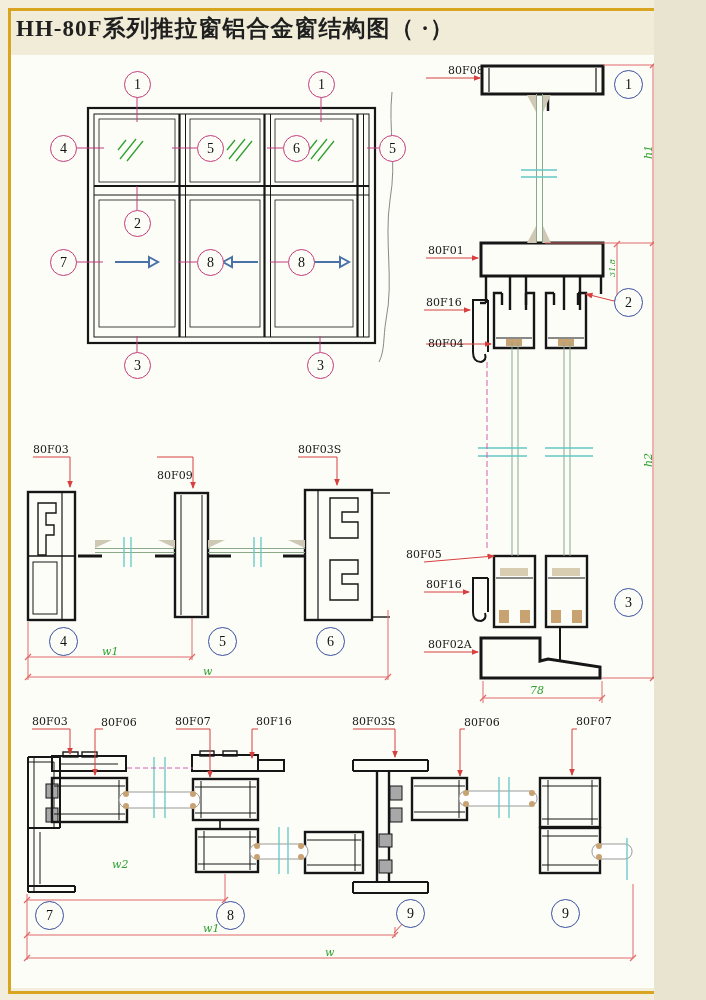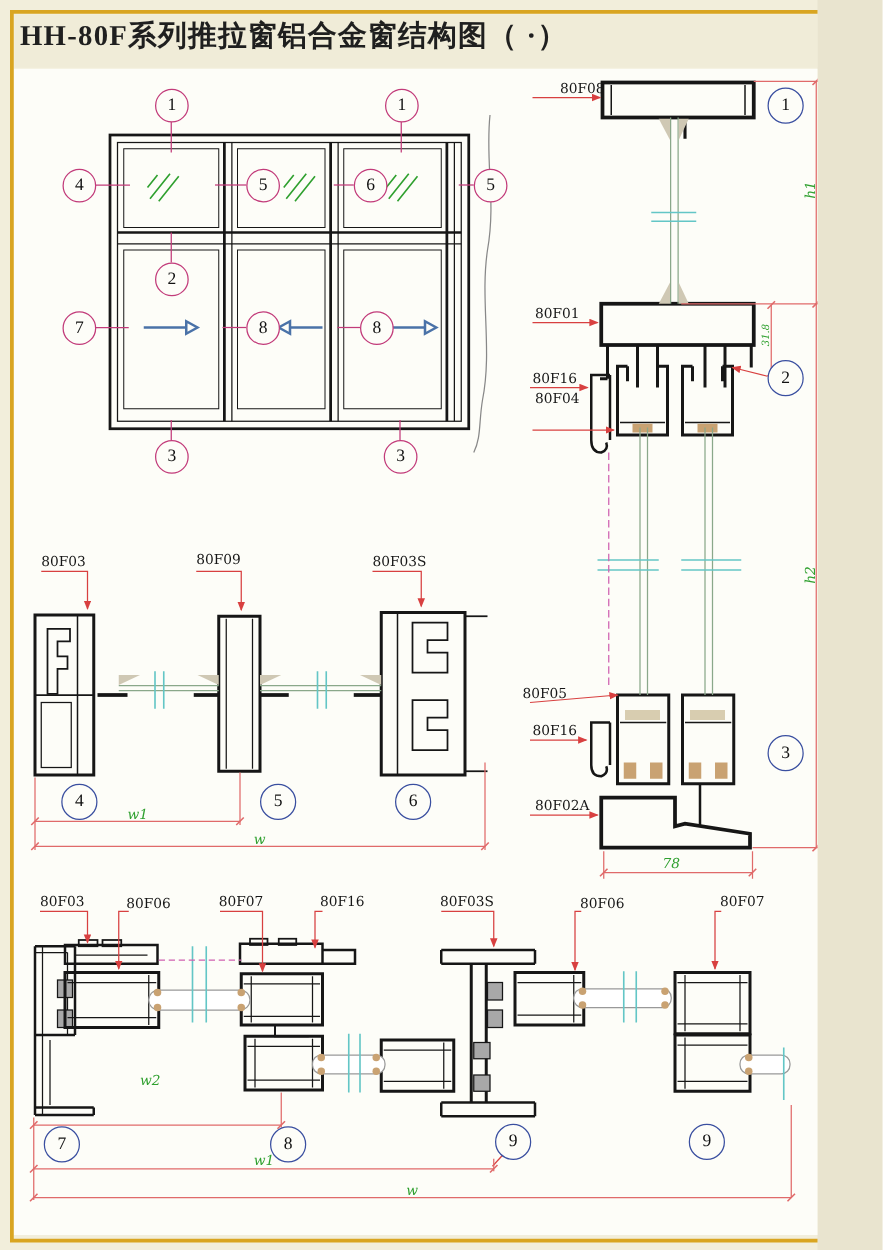--- a/index.html
+++ b/index.html
@@ -412,35 +412,35 @@
   <div class="co m" style="left:124px;top:210px">2</div>
   <div class="co m" style="left:50px;top:249px">7</div>
   <div class="co m" style="left:197px;top:249px">8</div>
   <div class="co m" style="left:288px;top:249px">8</div>
   <div class="co m" style="left:124px;top:352px">3</div>
   <div class="co m" style="left:307px;top:352px">3</div>
 
   <div class="lbl" style="left:448px;top:64px">80F08</div>
   <div class="lbl" style="left:428px;top:244px">80F01</div>
   <div class="lbl" style="left:426px;top:296px">80F16</div>
-  <div class="lbl" style="left:428px;top:312px">80F04</div>
-  <div class="lbl" style="left:418px;top:548px">80F05</div>
+  <div class="lbl" style="left:428px;top:337px">80F04</div>
+  <div class="lbl" style="left:406px;top:548px">80F05</div>
   <div class="lbl" style="left:426px;top:578px">80F16</div>
   <div class="lbl" style="left:428px;top:638px">80F02A</div>
   <div class="co b" style="left:614px;top:70px">1</div>
   <div class="co b" style="left:614px;top:288px">2</div>
   <div class="co b" style="left:614px;top:588px">3</div>
   <div class="dim dimv" style="left:636px;top:144px">h1</div>
   <div class="dim dimv" style="left:656px;top:364px">H</div>
   <div class="dim dimv tiny" style="left:600px;top:260px">31.8</div>
   <div class="dim dimv" style="left:636px;top:452px">h2</div>
   <div class="dim ctr" style="left:530px;top:684px">78</div>
 
   <div class="lbl" style="left:33px;top:443px">80F03</div>
-  <div class="lbl" style="left:157px;top:441px">80F09</div>
+  <div class="lbl" style="left:157px;top:469px">80F09</div>
   <div class="lbl" style="left:298px;top:443px">80F03S</div>
   <div class="co b" style="left:49px;top:627px">4</div>
   <div class="co b" style="left:208px;top:627px">5</div>
   <div class="co b" style="left:316px;top:627px">6</div>
   <div class="dim" style="left:102px;top:645px">w1</div>
   <div class="dim" style="left:203px;top:665px">w</div>
 
   <div class="lbl" style="left:32px;top:715px">80F03</div>
   <div class="lbl" style="left:101px;top:716px">80F06</div>
   <div class="lbl" style="left:175px;top:715px">80F07</div>

